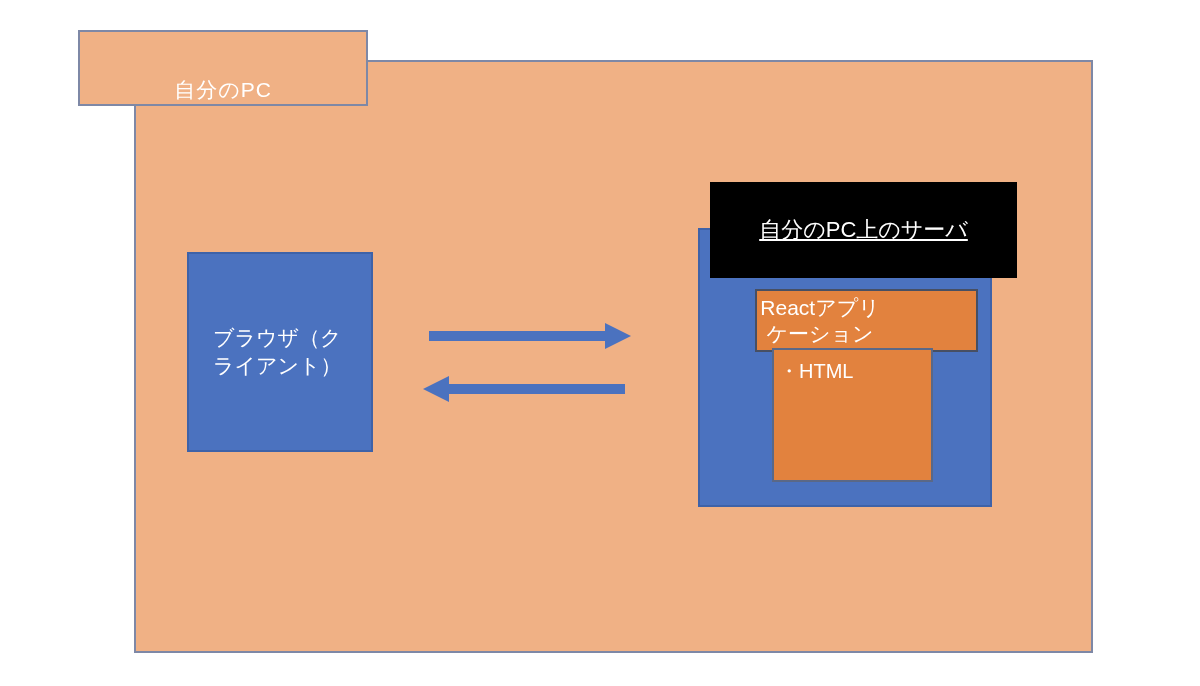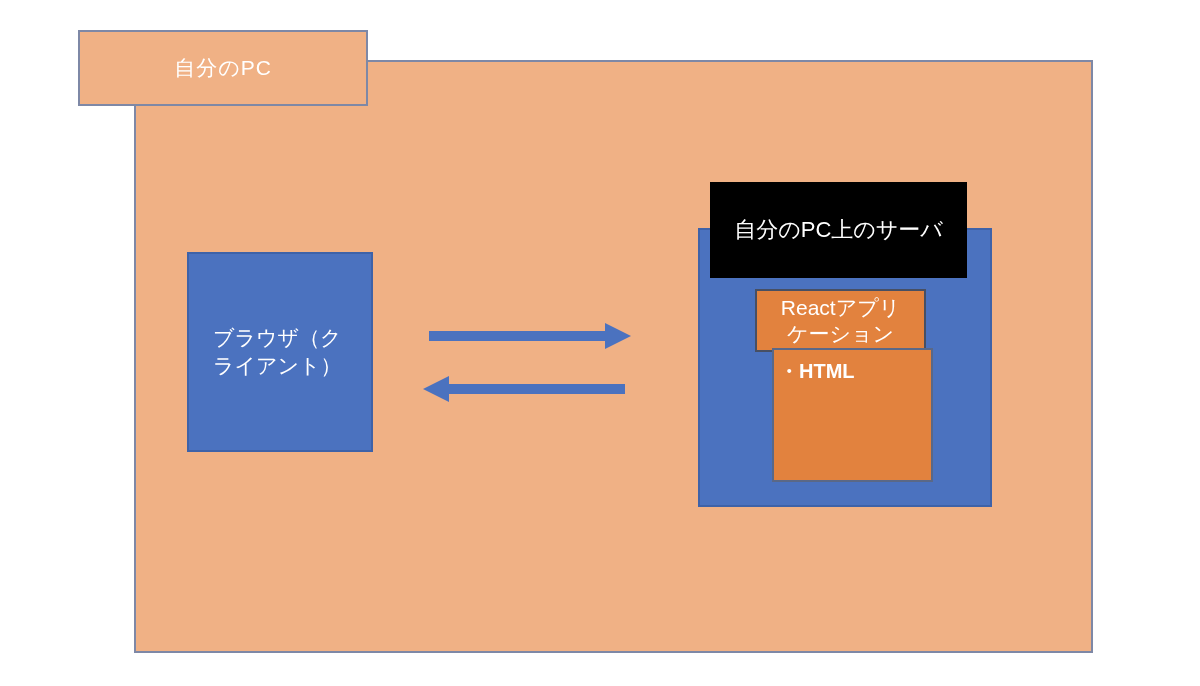--- a/index.html
+++ b/index.html
@@ -19,21 +19,21 @@
     background: #f0b185;
     border: 2px solid #7e88a6;
     z-index: 1;
   }
   
   .pc-label {
     left: 78px; top: 30px; width: 290px; height: 76px;
     background: #f0b185;
     border: 2px solid #7e88a6;
     z-index: 3;
-    display: flex; align-items: center; justify-content: center;
+    display: flex; align-items: flex-end; justify-content: center;
     color: #ffffff; font-size: 21px; letter-spacing: 1px;
   }
 
   
   .browser-box {
     left: 187px; top: 252px; width: 186px; height: 200px;
     background: #4b72bf;
     border: 2px solid #3e62a8;
     z-index: 2;
     display: flex; align-items: center; justify-content: center;
@@ -45,55 +45,56 @@
     text-align: left;
   }
 
   
   .arrow { z-index: 2; }
   .arrow-right { left: 429px; top: 323px; width: 202px; height: 26px; }
   .arrow-left  { left: 423px; top: 376px; width: 202px; height: 26px; }
 
   
   .server-header {
-    left: 710px; top: 182px; width: 257px; height: 96px;
+    left: 710px; top: 182px; width: 307px; height: 96px;
     background: #000000;
     z-index: 4;
     display: flex; flex-direction: column; align-items: center; justify-content: center;
     color: #ffffff; font-size: 22px; line-height: 30px;
     text-align: left;
+    text-decoration: underline;
   }
   .server-box {
     left: 698px; top: 228px; width: 294px; height: 279px;
     background: #4b72bf;
     border: 2px solid #3e62a8;
     z-index: 2;
   }
   .react-box {
-    left: 755px; top: 289px; width: 171px; height: 63px;
+    left: 755px; top: 289px; width: 223px; height: 63px;
     background: #e2823e;
     border: 2px solid #474f63;
     z-index: 3;
-    display: flex; align-items: center; justify-content: center;
+    display: flex; align-items: center; 
   }
   .react-box .wrap-label {
     width: 126px;
     color: #ffffff; font-size: 21px; line-height: 26px;
     word-break: break-all; line-break: anywhere;
     text-align: center;
   }
   .contents-box {
     left: 772px; top: 348px; width: 161px; height: 134px;
     background: #e2823e;
     border: 2px solid #5a6887;
     z-index: 4;
     padding: 7px 4px 0 5px;
     color: #ffffff; font-size: 20px; line-height: 29px;
   }
-  .content-item { white-space: nowrap; font-weight: bold; }
+  .content-item { white-space: nowrap; }
 </style>
 </head>
 <body>
 
 <div class="canvas">
 
   <div class="abs pc-box"></div>
 
   <div class="abs pc-label">
     <span>自分のPC</span>

